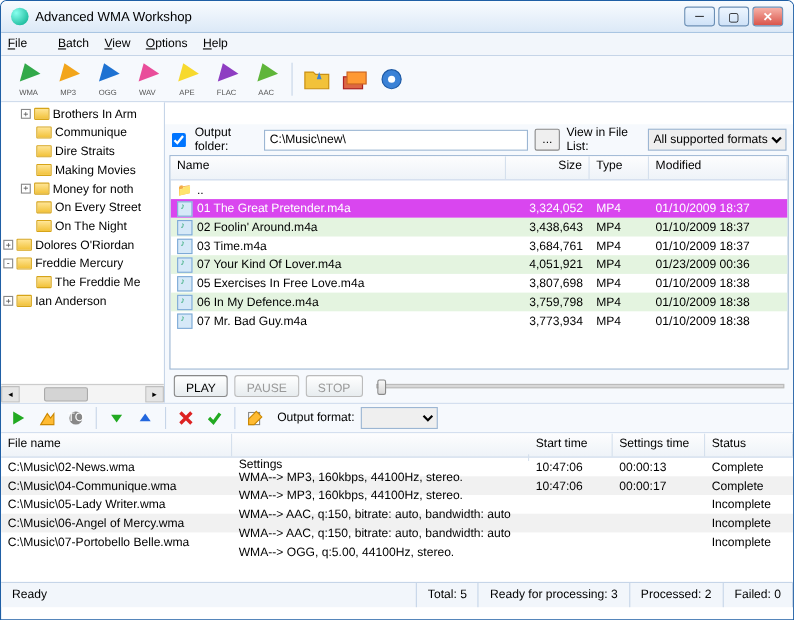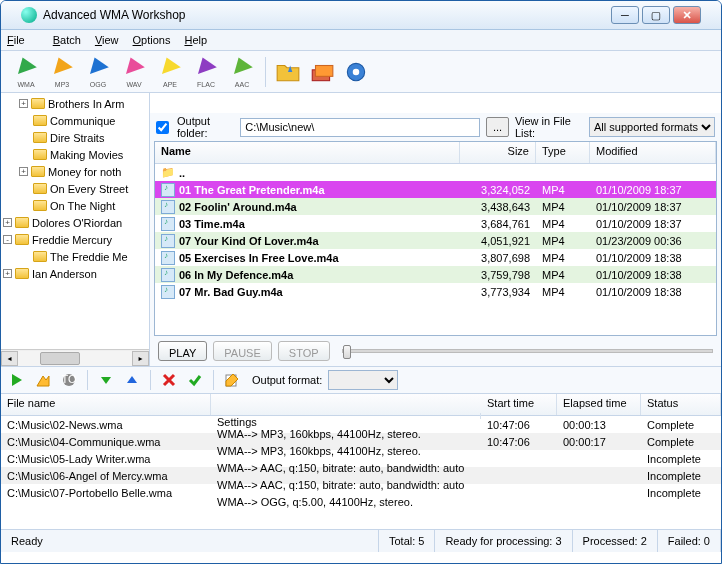--- a/index.html
+++ b/index.html
@@ -1,19 +1,19 @@
 <!DOCTYPE html>
 <html><head>
 <meta charset="utf-8">
 <style>
 * { box-sizing: border-box; margin: 0; padding: 0; font-family: "Segoe UI", Tahoma, sans-serif; font-size: 11px; }
 body { background: #fff; width: 722px; height: 564px; overflow: hidden; border: 1px solid #1f5fa5; border-radius: 6px 6px 0 0; }
 
 
-.titlebar { height: 29px; background: linear-gradient(#f8fbfe,#dce9f7); display: flex; align-items: center; padding: 0 20px; border-bottom: 1px solid #a9c5e2; }
+.titlebar { height: 29px; background: linear-gradient(#f8fbfe,#dce9f7); display: flex; align-items: center; padding: 0 9px; border-bottom: 1px solid #a9c5e2; }
 .titlebar .app-icon { width: 16px; height: 16px; border-radius: 50%; background: radial-gradient(circle at 30% 30%, #8fe, #0a8); margin-right: 6px; }
 .titlebar .title { flex: 1; color: #000; font-size: 12px; }
 .winbtns { display: flex; gap: 3px; }
 .winbtn { width: 28px; height: 18px; border: 1px solid #6b8fb5; border-radius: 3px; display: flex; align-items: center; justify-content: center; background: linear-gradient(#eef6ff,#cfe2f7); }
 .winbtn.close { background: linear-gradient(#f7b2a8,#d9544a); color: #fff; font-weight: bold; }
 
 
 .menubar { height: 21px; background: #f2f6fb; display: flex; align-items: center; padding: 0 6px; border-bottom: 1px solid #c6d5e8; }
 .menubar span { margin-right: 14px; cursor: default; }
 .menubar span u { text-decoration: underline; }
@@ -45,21 +45,21 @@
 .outrow { height:28px; display:flex; align-items:center; padding:0 6px; gap:6px; }
 .outrow input[type=checkbox]{margin-right:2px;}
 .outrow .of-input { flex:0 0 240px; height:19px; border:1px solid #9cb6d3; padding:0 4px; background:#fff;}
 .outrow .browse { width:26px; height:20px; border:1px solid #888; background:#efefef; border-radius:2px; display:flex;align-items:center;justify-content:center;}
 .outrow .vfl { margin-left:auto;}
 .outrow select { height:20px; border:1px solid #9cb6d3; font-size:11px;}
 
 .filelist { flex:1; background:#fff; border:1px solid #9cb6d3; margin:0 4px; overflow:hidden; position:relative;}
 .fl-head { display:flex; height:22px; background:linear-gradient(#fdfdfe,#eef3f8); border-bottom:1px solid #c6d5e8;}
 .fl-head .col { padding:3px 6px; border-right:1px solid #d5e0ed;}
-.col-name{flex:1;font-weight:bold;} .col-size{width:76px;text-align:right;} .col-type{width:54px;} .col-mod{width:126px;}
+.col-name{flex:1;} .col-size{width:76px;text-align:right;} .col-type{width:54px;} .col-mod{width:126px;}
 .fl-body { overflow-y:scroll; height: calc(100% - 22px);}
 .fl-row { display:flex; height:17px; align-items:center;}
 .fl-row.alt{background:#e4f4e0;}
 .fl-row.sel{background:#d946ef;color:#fff;}
 .fl-row .col{padding:0 6px;}
 .fl-row .col-name{display:flex;align-items:center;gap:4px;}
 .file-ico{width:14px;height:14px;background:#d6e9f8;border:1px solid #7daad6;position:relative;flex-shrink:0;}
 .file-ico::after{content:"♪";position:absolute;font-size:8px;color:#3a7;left:2px;top:-1px;}
 .up-ico{width:14px;height:14px;}
 
@@ -375,21 +375,21 @@
     </div>
   <span style="margin-left:4px;">Output format:</span>
   <select style="width:70px;height:20px;border:1px solid #9cb6d3;"><option></option></select>
 </div>
 
 <div class="joblist">
   <div class="jl-head">
     <div class="jc jc-fn">File name</div>
     <div class="jc jc-set">Settings</div>
     <div class="jc jc-st">Start time</div>
-    <div class="jc jc-et">Elapsed time</div>
+    <div class="jc jc-et">Settings time</div>
     <div class="jc jc-stat">Status</div>
   </div>
   <div id="jl-body">
       <div class="jl-row">
         <div class="jc jc-fn">C:\Music\02-News.wma</div>
         <div class="jc jc-set">WMA--&gt; MP3, 160kbps, 44100Hz, stereo.</div>
         <div class="jc jc-st">10:47:06</div>
         <div class="jc jc-et">00:00:13</div>
         <div class="jc jc-stat">Complete</div>
       </div>

